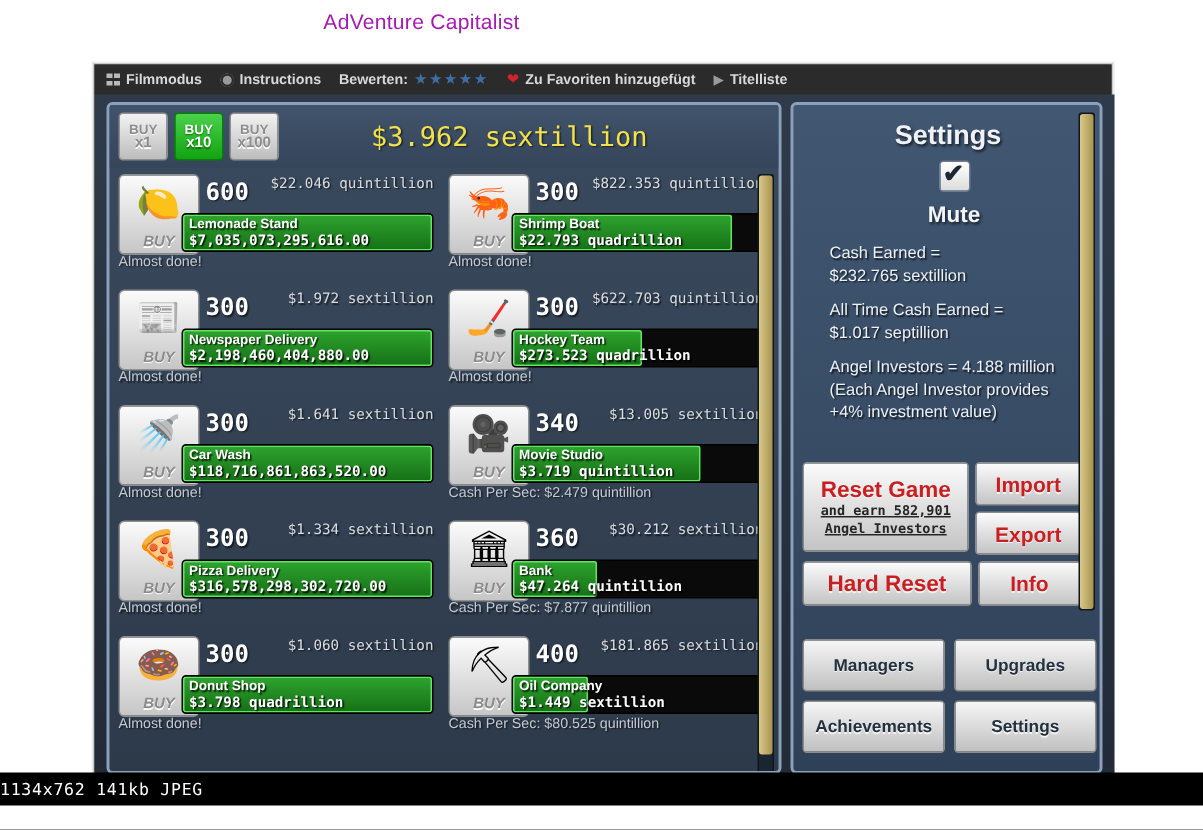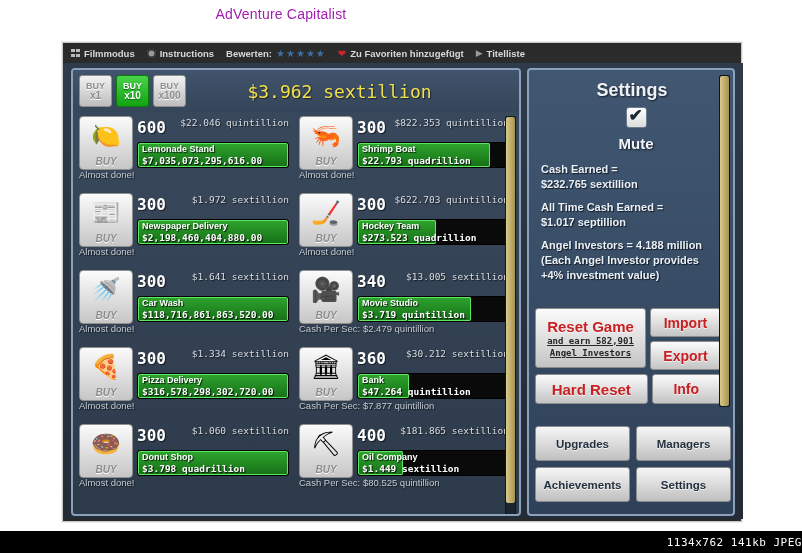--- a/index.html
+++ b/index.html
@@ -128,21 +128,21 @@
     text-shadow:1px 1px 1px rgba(0,0,0,.6);
   }
   .biz-cost{
     position:absolute;right:4px;top:3px;width:120px;
     text-align:right;
     font-size:9.5px;color:#d9dde3;line-height:11px;
     font-family:"DejaVu Sans Mono","Liberation Mono",monospace;
     text-shadow:1px 1px 1px rgba(0,0,0,.6);
   }
   .biz-bar{
-    position:absolute;left:60px;top:28px;right:4px;height:24px;
+    position:absolute;left:44px;top:28px;right:4px;height:24px;
     background:#0a0a0a;border-radius:3px;
     border:1px solid #000;
     overflow:hidden;
   }
   .biz-bar .fill{
     position:absolute;left:0;top:0;height:100%;
     background:linear-gradient(#2ea42e,#167016);
     box-shadow:inset 0 0 0 1px #62e562;
     border-radius:2px;
   }
@@ -189,22 +189,22 @@
     border:1px solid #6d7c8e;
     position:relative;cursor:pointer;
   }
   .checkbox:after{
     content:"✔";position:absolute;left:2px;top:-3px;
     font-size:17px;color:#1d2733;font-weight:bold;
   }
   #mute-label{font-size:15px;font-weight:bold;color:#f0f4f9;
     text-shadow:1px 1px 2px rgba(0,0,0,.7);}
   .stat-line{
-    font-size:11px;font-weight:bold;color:#eaf0f7;
-    line-height:15px;margin-left:0;
+    font-size:11px;font-weight:normal;color:#eaf0f7;
+    line-height:15px;margin-left:12px;
     text-shadow:1px 1px 1px rgba(0,0,0,.7);
   }
   .stat-gap{height:8px;}
   #action-grid{
     position:absolute;left:6px;top:238px;width:186px;
   }
   .act-row{display:flex;gap:4px;margin-bottom:4px;}
   .btn3d{
     background:linear-gradient(#fbfbfb,#c4c4c4);
     border:1px solid #8c8c8c;border-radius:3px;
@@ -246,26 +246,26 @@
   }
   .scrollbar .thumb{
     position:absolute;left:0;width:100%;
     background:linear-gradient(90deg,#d9c98a,#a8934f);
     border-radius:2px;
   }
   #biz-scrollbar{right:3px;top:46px;height:398px;}
   #settings-scrollbar{right:3px;top:5px;height:330px;}
   
   #bottom-strip{
-    position:absolute;left:0;bottom:0;width:802px;height:22px;
+    position:absolute;left:0;bottom:16px;width:802px;height:22px;
     background:#000000;
     color:#ffffff;
     font-family:"DejaVu Sans Mono","Liberation Mono",monospace;
     font-size:11px;
-    display:flex;align-items:center;justify-content:flex-end;
+    display:flex;align-items:center;justify-content:flex-start;
     letter-spacing:.5px;
   }
 </style>
 </head>
 <body>
 
 <div id="page-title">
   <span>AdVenture Capitalist</span>
 </div>
 
@@ -528,22 +528,22 @@
           </div>
         </div>
         <div class="act-row">
           <div class="btn3d btn-red" id="hard-reset">Hard Reset</div>
           <div class="btn3d btn-red" id="info-btn">Info</div>
         </div>
       </div>
 
       <div id="nav-grid">
         <div class="nav-row">
+          <div class="nav-btn">Managers</div>
           <div class="nav-btn">Upgrades</div>
-          <div class="nav-btn">Managers</div>
         </div>
         <div class="nav-row">
           <div class="nav-btn">Achievements</div>
           <div class="nav-btn">Settings</div>
         </div>
       </div>
 
       <div class="scrollbar" id="settings-scrollbar">
         <div class="thumb" style="top:0;height:100%"></div>
       </div>

